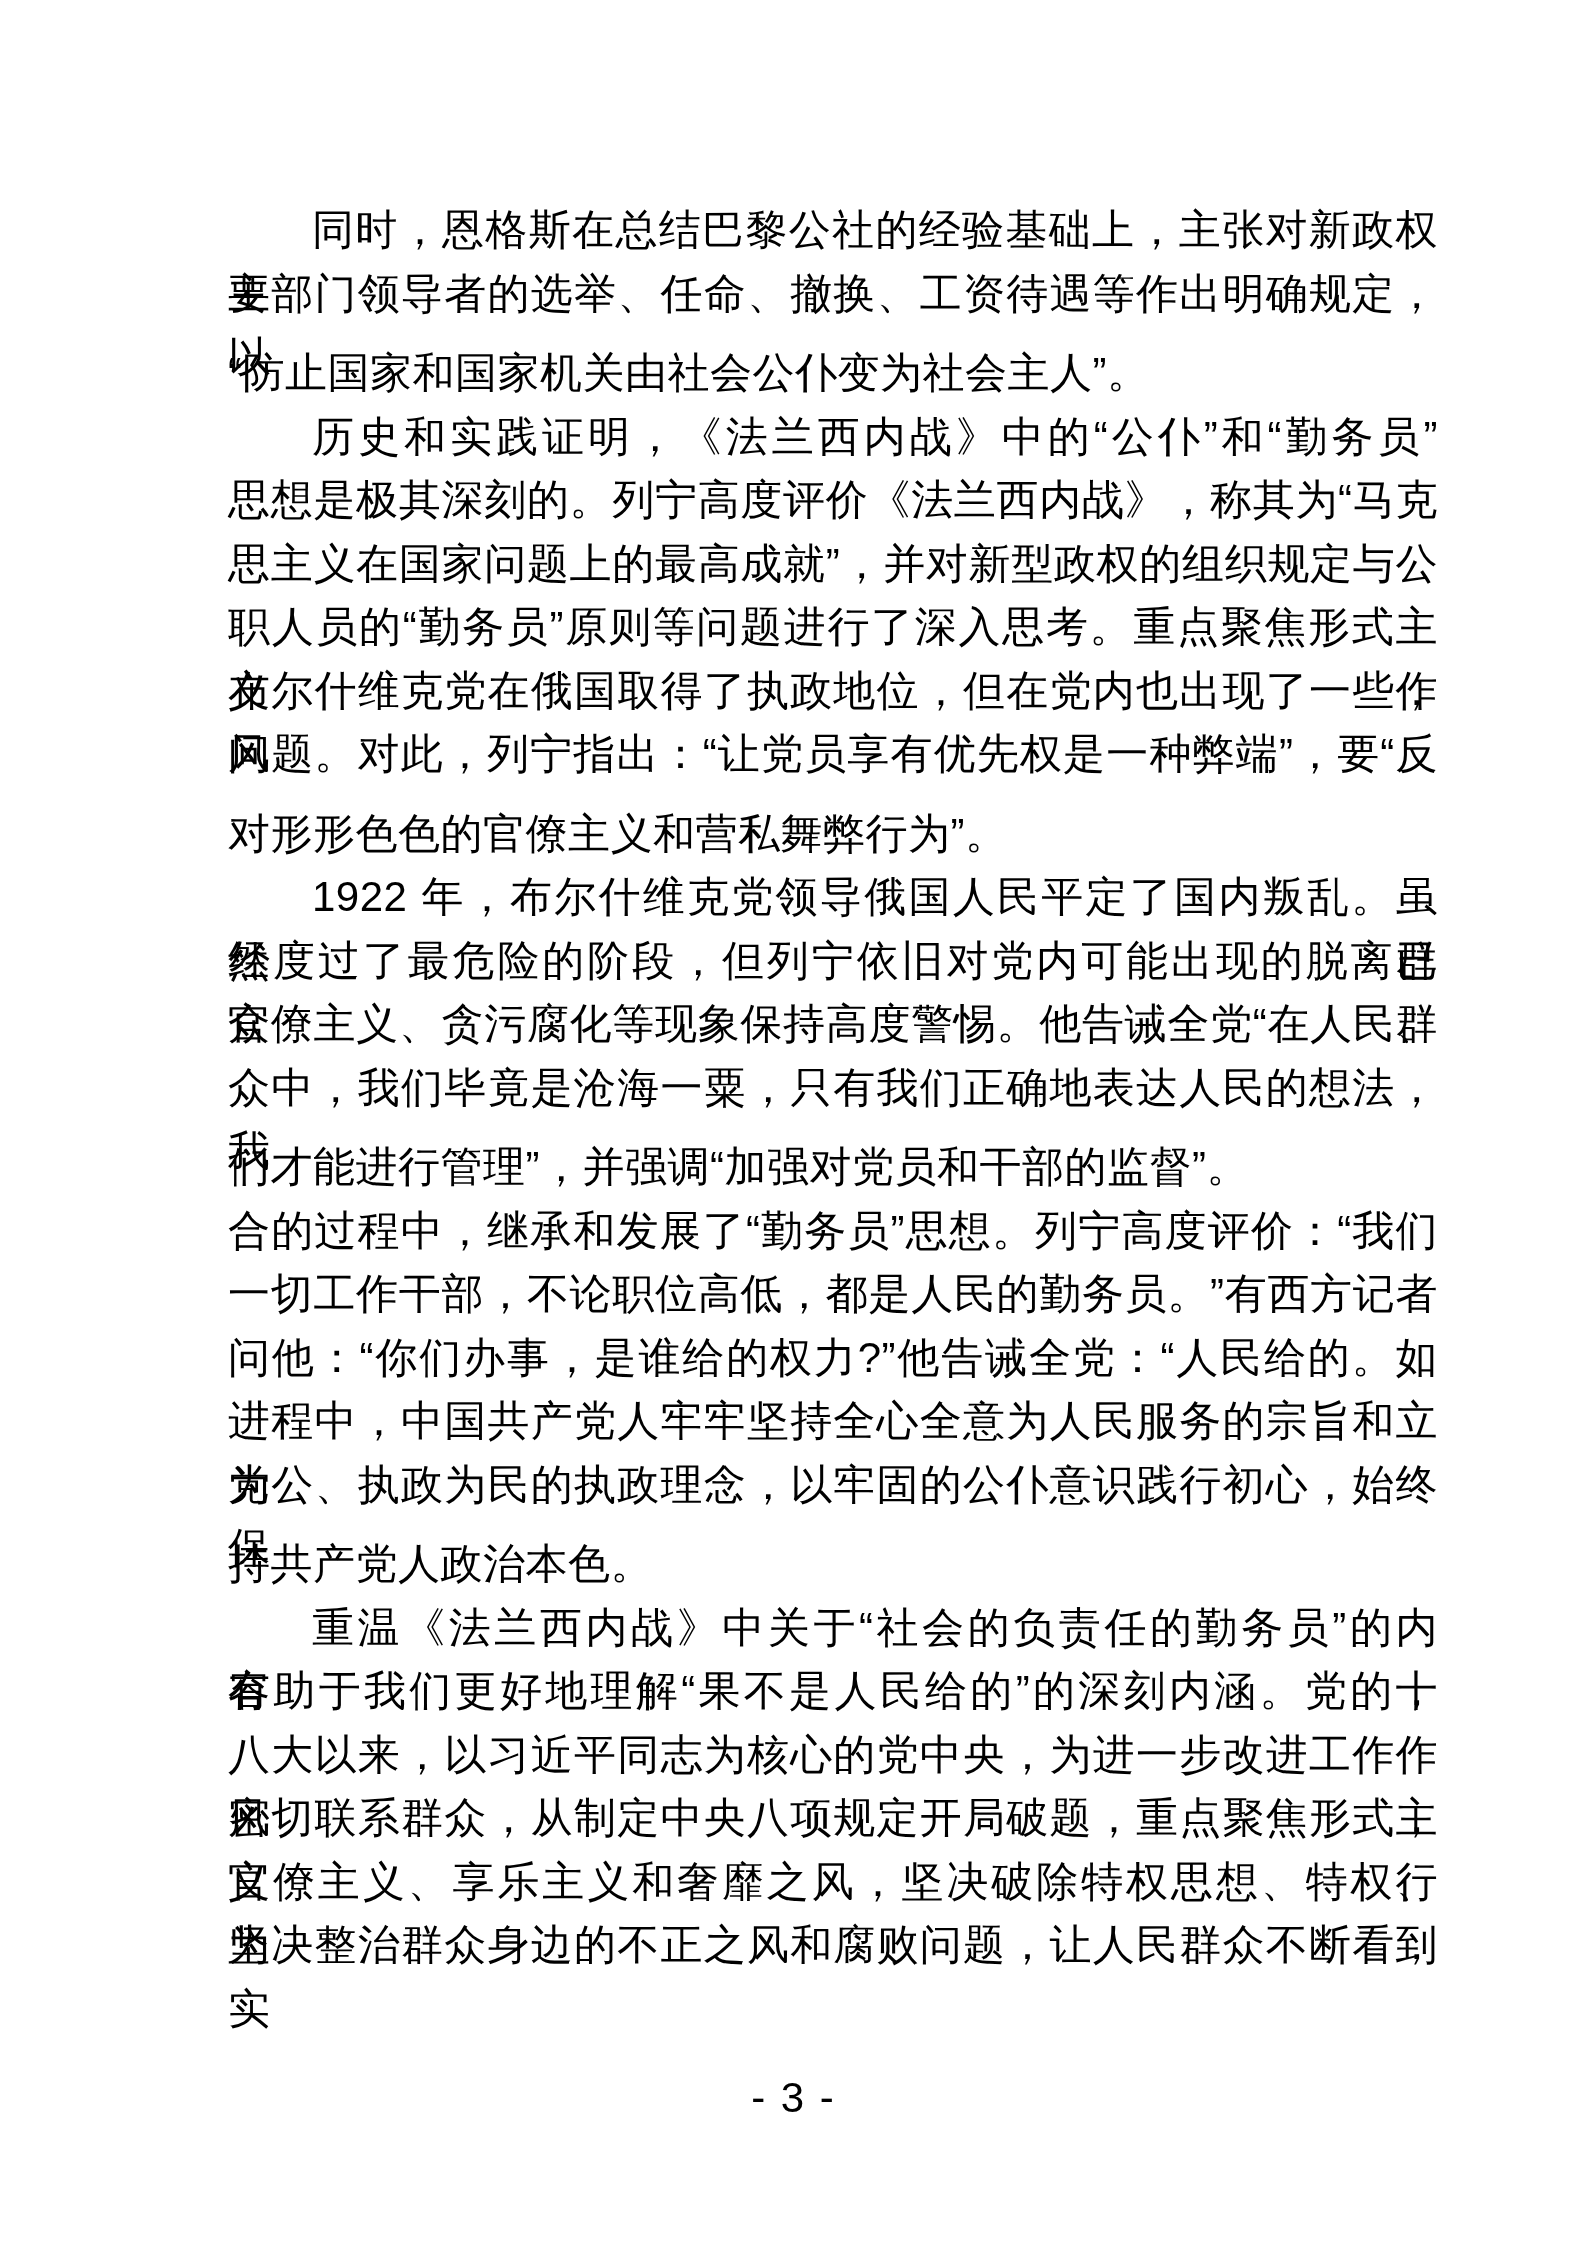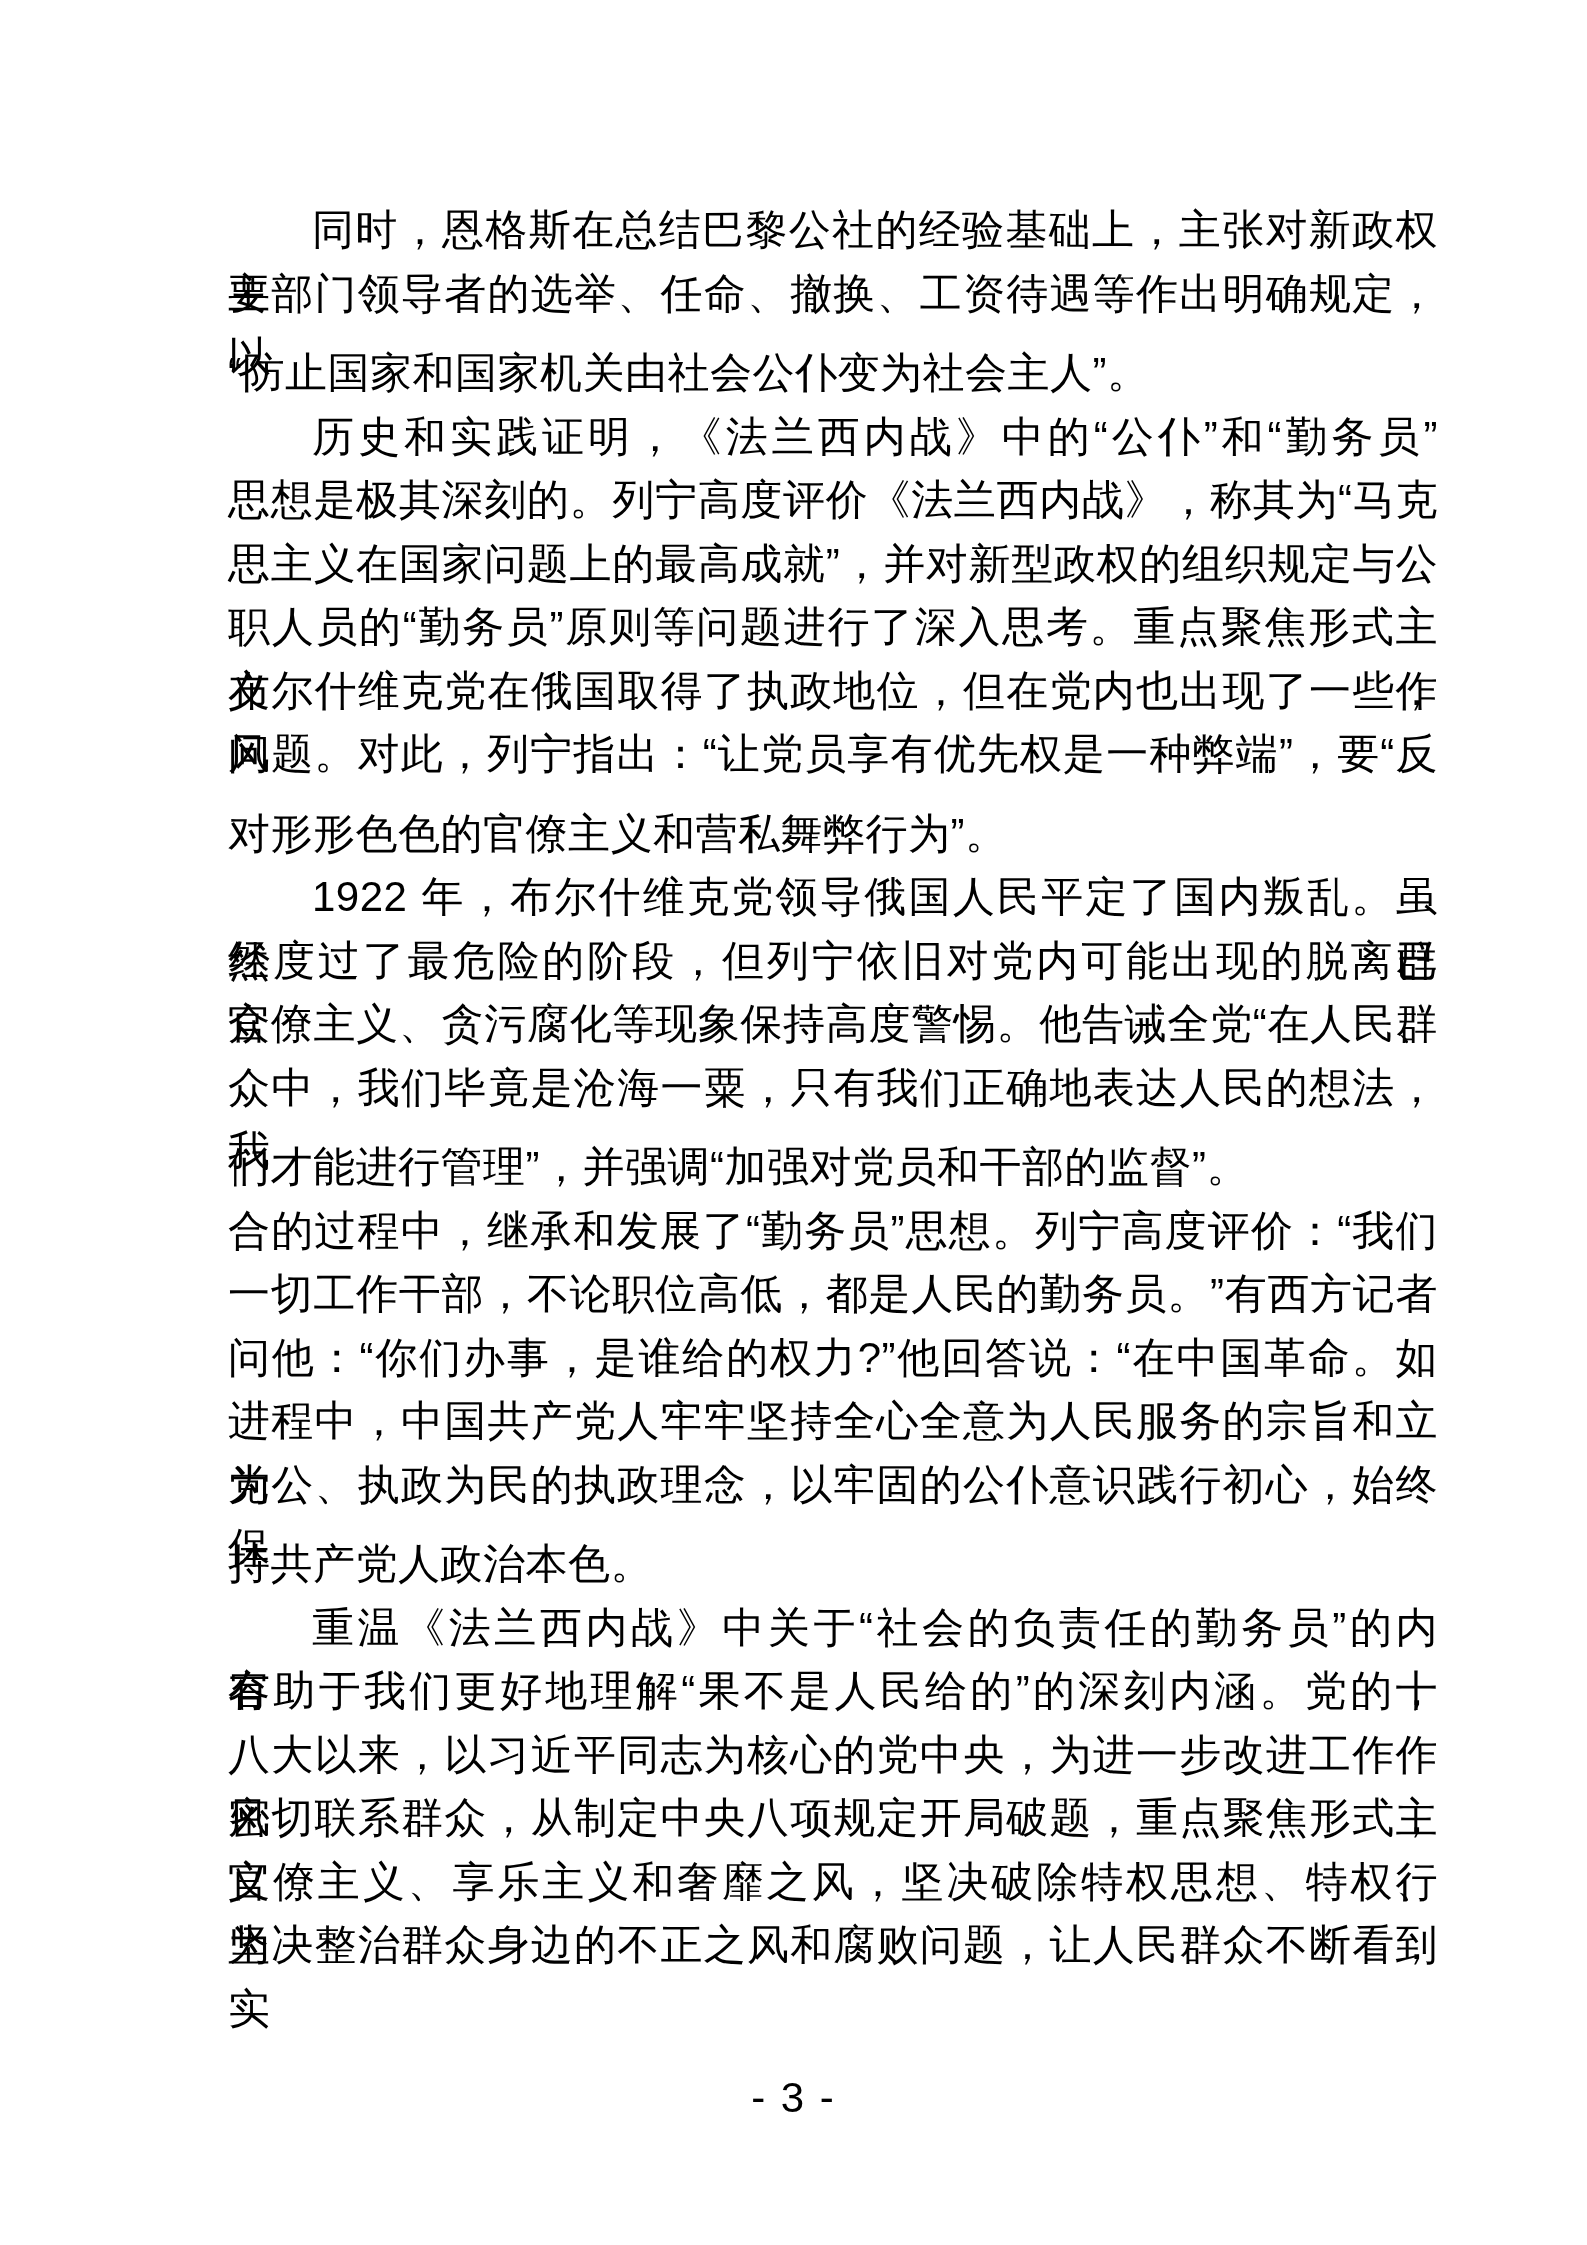--- a/index.html
+++ b/index.html
@@ -67,21 +67,21 @@
     <div class="ln end">对形形色色的官僚主义和营私舞弊行为”。</div>
 
     <div class="ln ind">1922 年，布尔什维克党领导俄国人民平定了国内叛乱。虽然已</div>
     <div class="ln">经度过了最危险的阶段，但列宁依旧对党内可能出现的脱离群众、</div>
     <div class="ln">官僚主义、贪污腐化等现象保持高度警惕。他告诫全党“在人民群</div>
     <div class="ln">众中，我们毕竟是沧海一粟，只有我们正确地表达人民的想法，我</div>
     <div class="ln end">们才能进行管理”，并强调“加强对党员和干部的监督”。</div>
 
     <div class="ln">合的过程中，继承和发展了“勤务员”思想。列宁高度评价：“我们</div>
     <div class="ln">一切工作干部，不论职位高低，都是人民的勤务员。”有西方记者</div>
-    <div class="ln">问他：“你们办事，是谁给的权力?”他回答说：“在中国革命。如</div>
+    <div class="ln">问他：“你们办事，是谁给的权力?”他告诫全党：“人民给的。如</div>
     <div class="ln">进程中，中国共产党人牢牢坚持全心全意为人民服务的宗旨和立党</div>
     <div class="ln">为公、执政为民的执政理念，以牢固的公仆意识践行初心，始终保</div>
     <div class="ln end">持共产党人政治本色。</div>
 
     <div class="ln ind">重温《法兰西内战》中关于“社会的负责任的勤务员”的内容，</div>
     <div class="ln">有助于我们更好地理解“果不是人民给的”的深刻内涵。党的十</div>
     <div class="ln">八大以来，以习近平同志为核心的党中央，为进一步改进工作作风，</div>
     <div class="ln">密切联系群众，从制定中央八项规定开局破题，重点聚焦形式主义、</div>
     <div class="ln">官僚主义、享乐主义和奢靡之风，坚决破除特权思想、特权行为，</div>
     <div class="ln">坚决整治群众身边的不正之风和腐败问题，让人民群众不断看到实</div>

